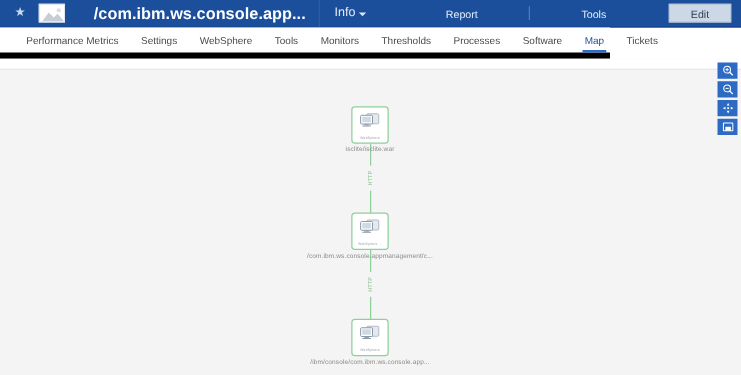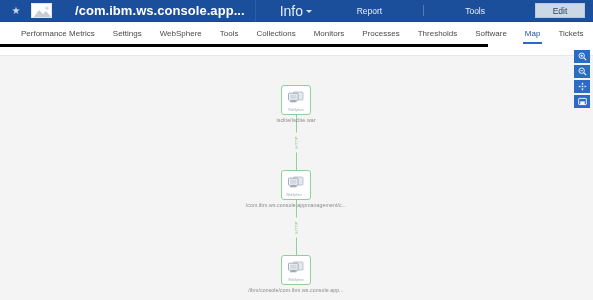--- a/index.html
+++ b/index.html
@@ -44,22 +44,22 @@
     cursor: pointer;
     font-weight: bold;
   }
   .hdr-sep {
     width: 1px; height: 22px;
     background: #2b5eaa;
     margin-left: 10px;
   }
   .info-menu {
     display: flex; align-items: center; gap: 3px;
-    margin-left: 24px;
-    color: #e4ecf7; font-size: 14px;
+    margin-left: 12px;
+    color: #e4ecf7; font-size: 10px;
     cursor: pointer;
   }
   .caret {
     display: inline-block;
     width: 0; height: 0;
     border-left: 3px solid transparent;
     border-right: 3px solid transparent;
     border-top: 3.4px solid #dbe6f5;
     margin-top: 1px;
   }
@@ -84,21 +84,21 @@
     display: flex; align-items: center; justify-content: center;
     cursor: pointer;
     border: 1px solid #b9c7d9;
   }
 
   
   .tabbar {
     position: absolute; top: 22px; left: 0;
     width: 488px; height: 25px;
     background: #ffffff;
-    border-bottom: 3px solid #000000;
+    border-bottom: 5px solid #000000;
     display: flex; align-items: stretch;
     padding-left: 12px;
   }
   .tab {
     display: flex; align-items: center;
     padding: 0 9px;
     font-size: 8px;
     color: #4a4a4a;
     white-space: nowrap;
     cursor: pointer;
@@ -219,24 +219,23 @@
     <div class="hdr-link">Tools</div>
     <div class="edit-btn">Edit</div>
   </div>
 </div>
 
 <div class="tabbar">
   <div class="tab">Performance Metrics</div>
   <div class="tab">Settings</div>
   <div class="tab">WebSphere</div>
   <div class="tab">Tools</div>
-  <div class="tab">Collections</div>
   <div class="tab">Monitors</div>
+  <div class="tab">Thresholds</div>
   <div class="tab">Processes</div>
-  <div class="tab">Thresholds</div>
   <div class="tab">Software</div>
   <div class="tab active">Map</div>
   <div class="tab">Tickets</div>
 
 </div>
 
 <div class="canvas">
   <div class="canvas-topstrip"></div>
   <div class="canvas-inner-edge"></div>
 

